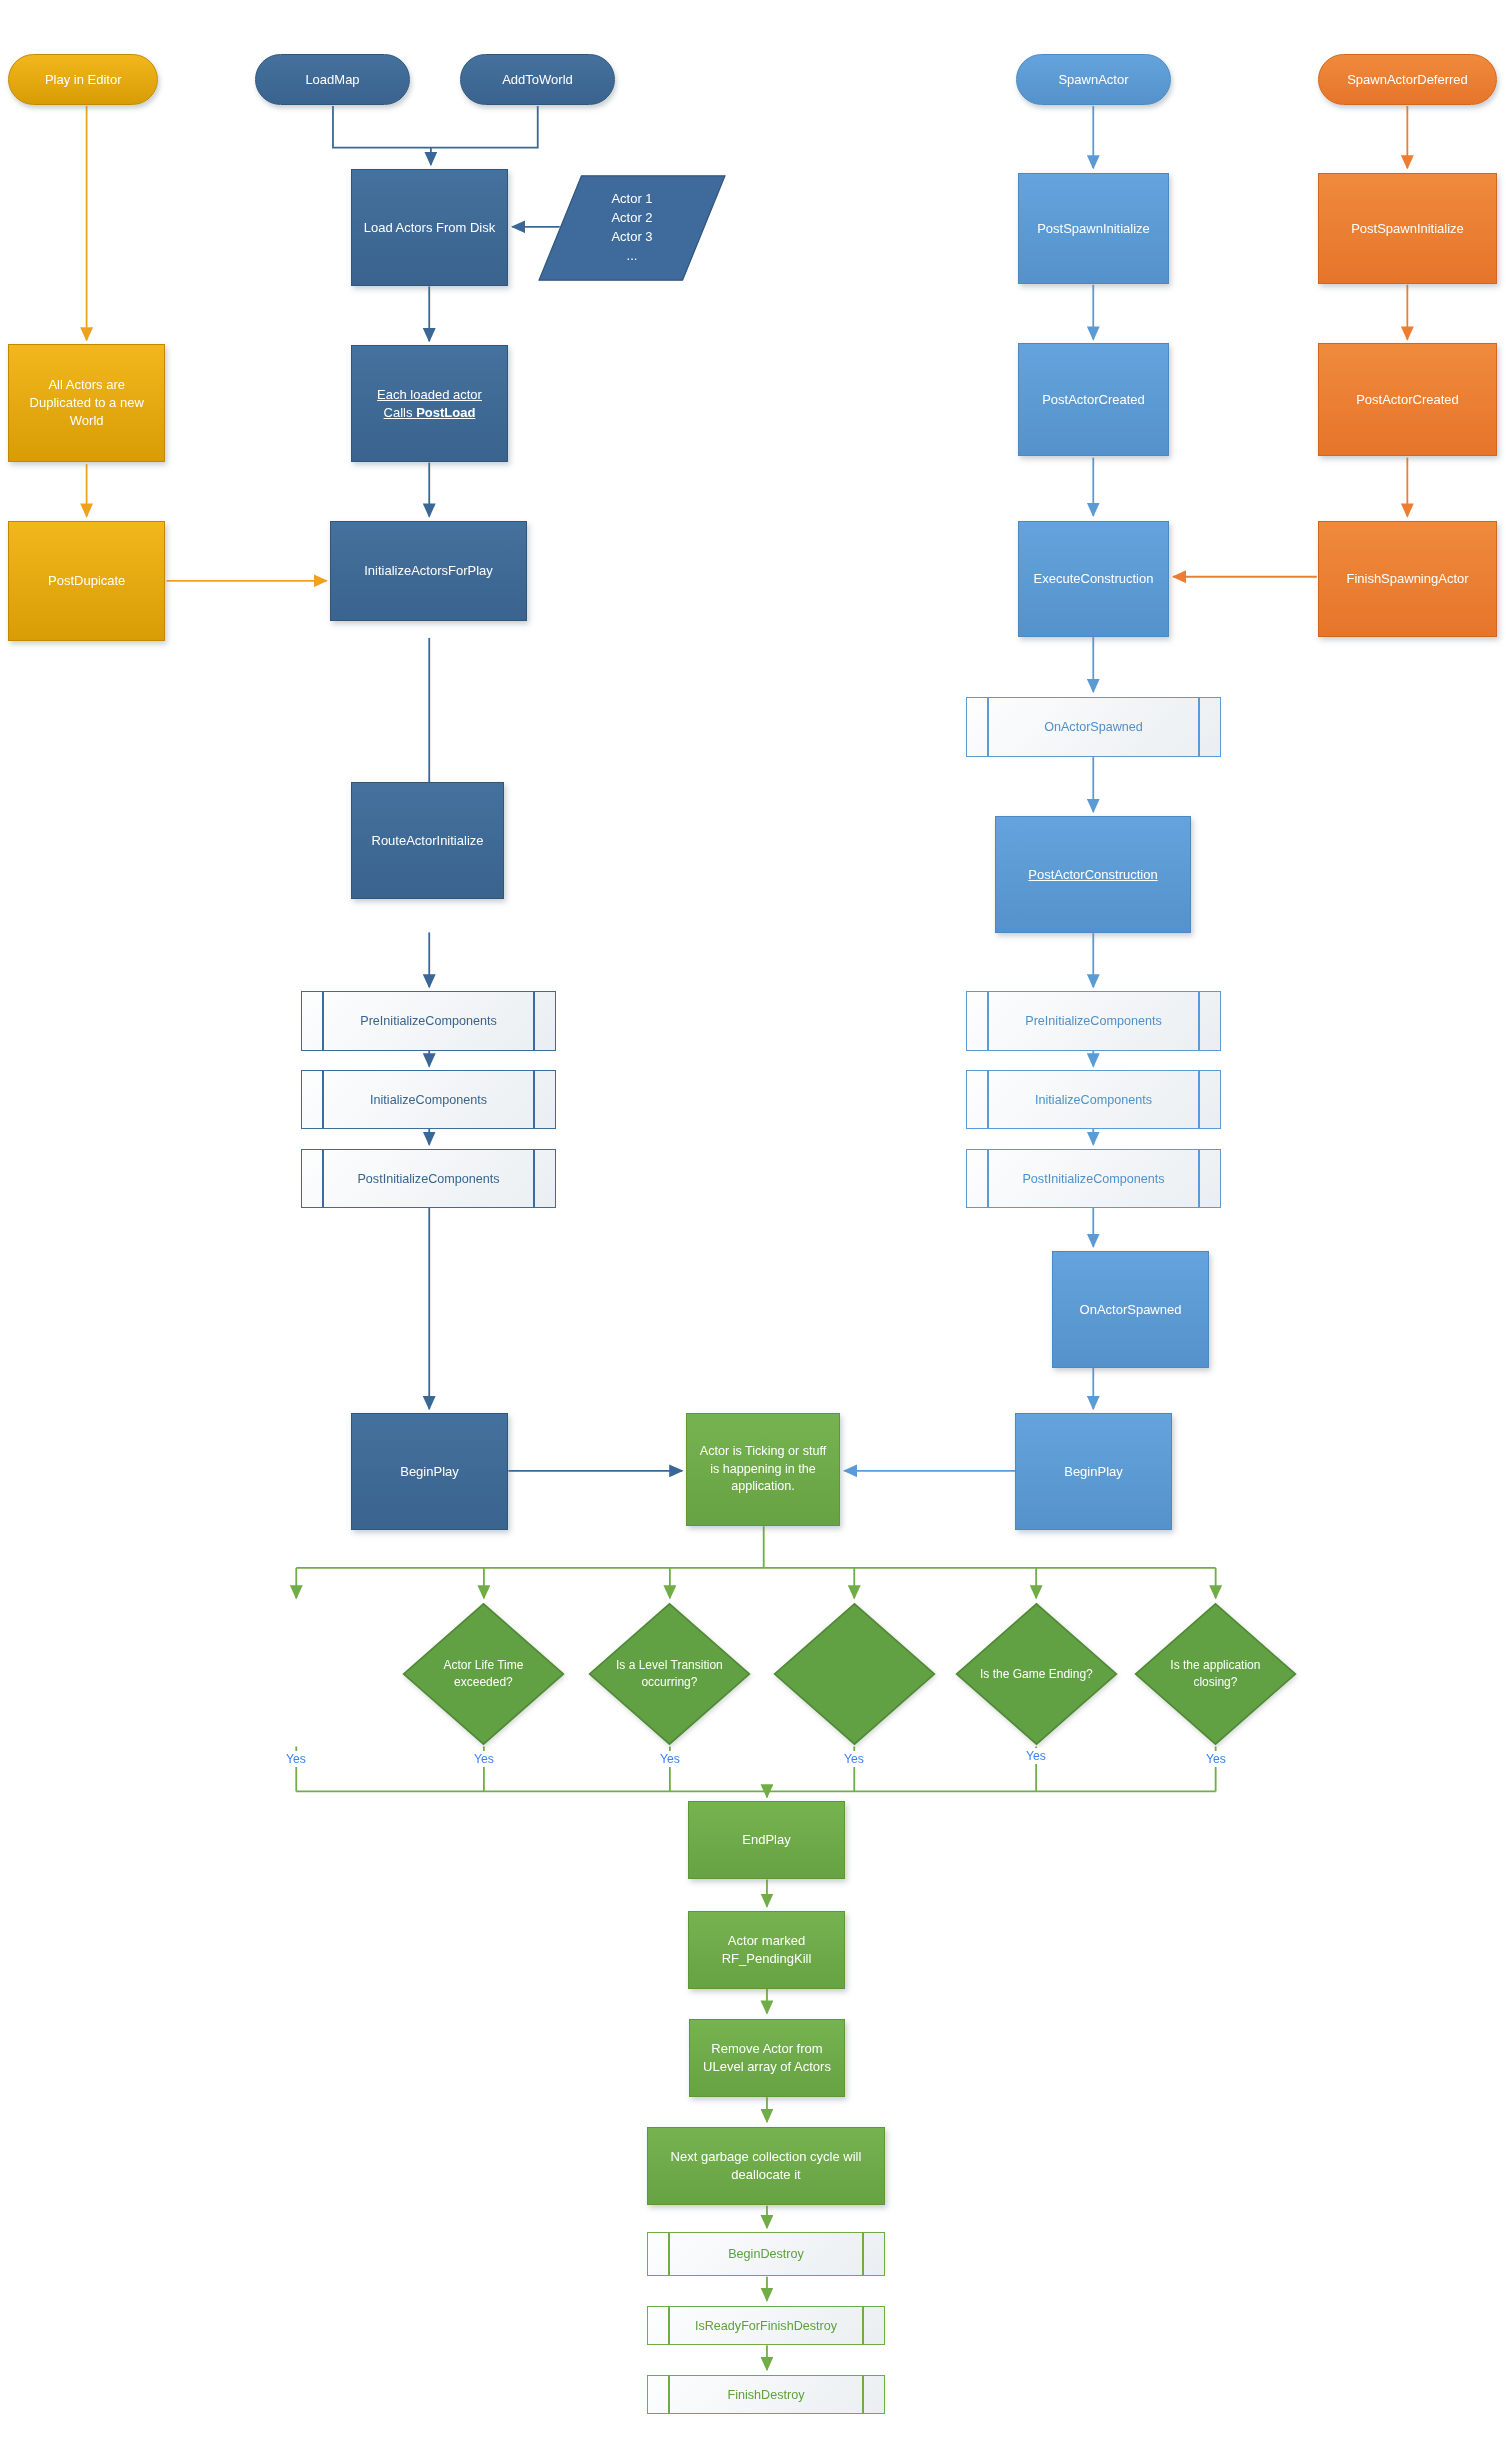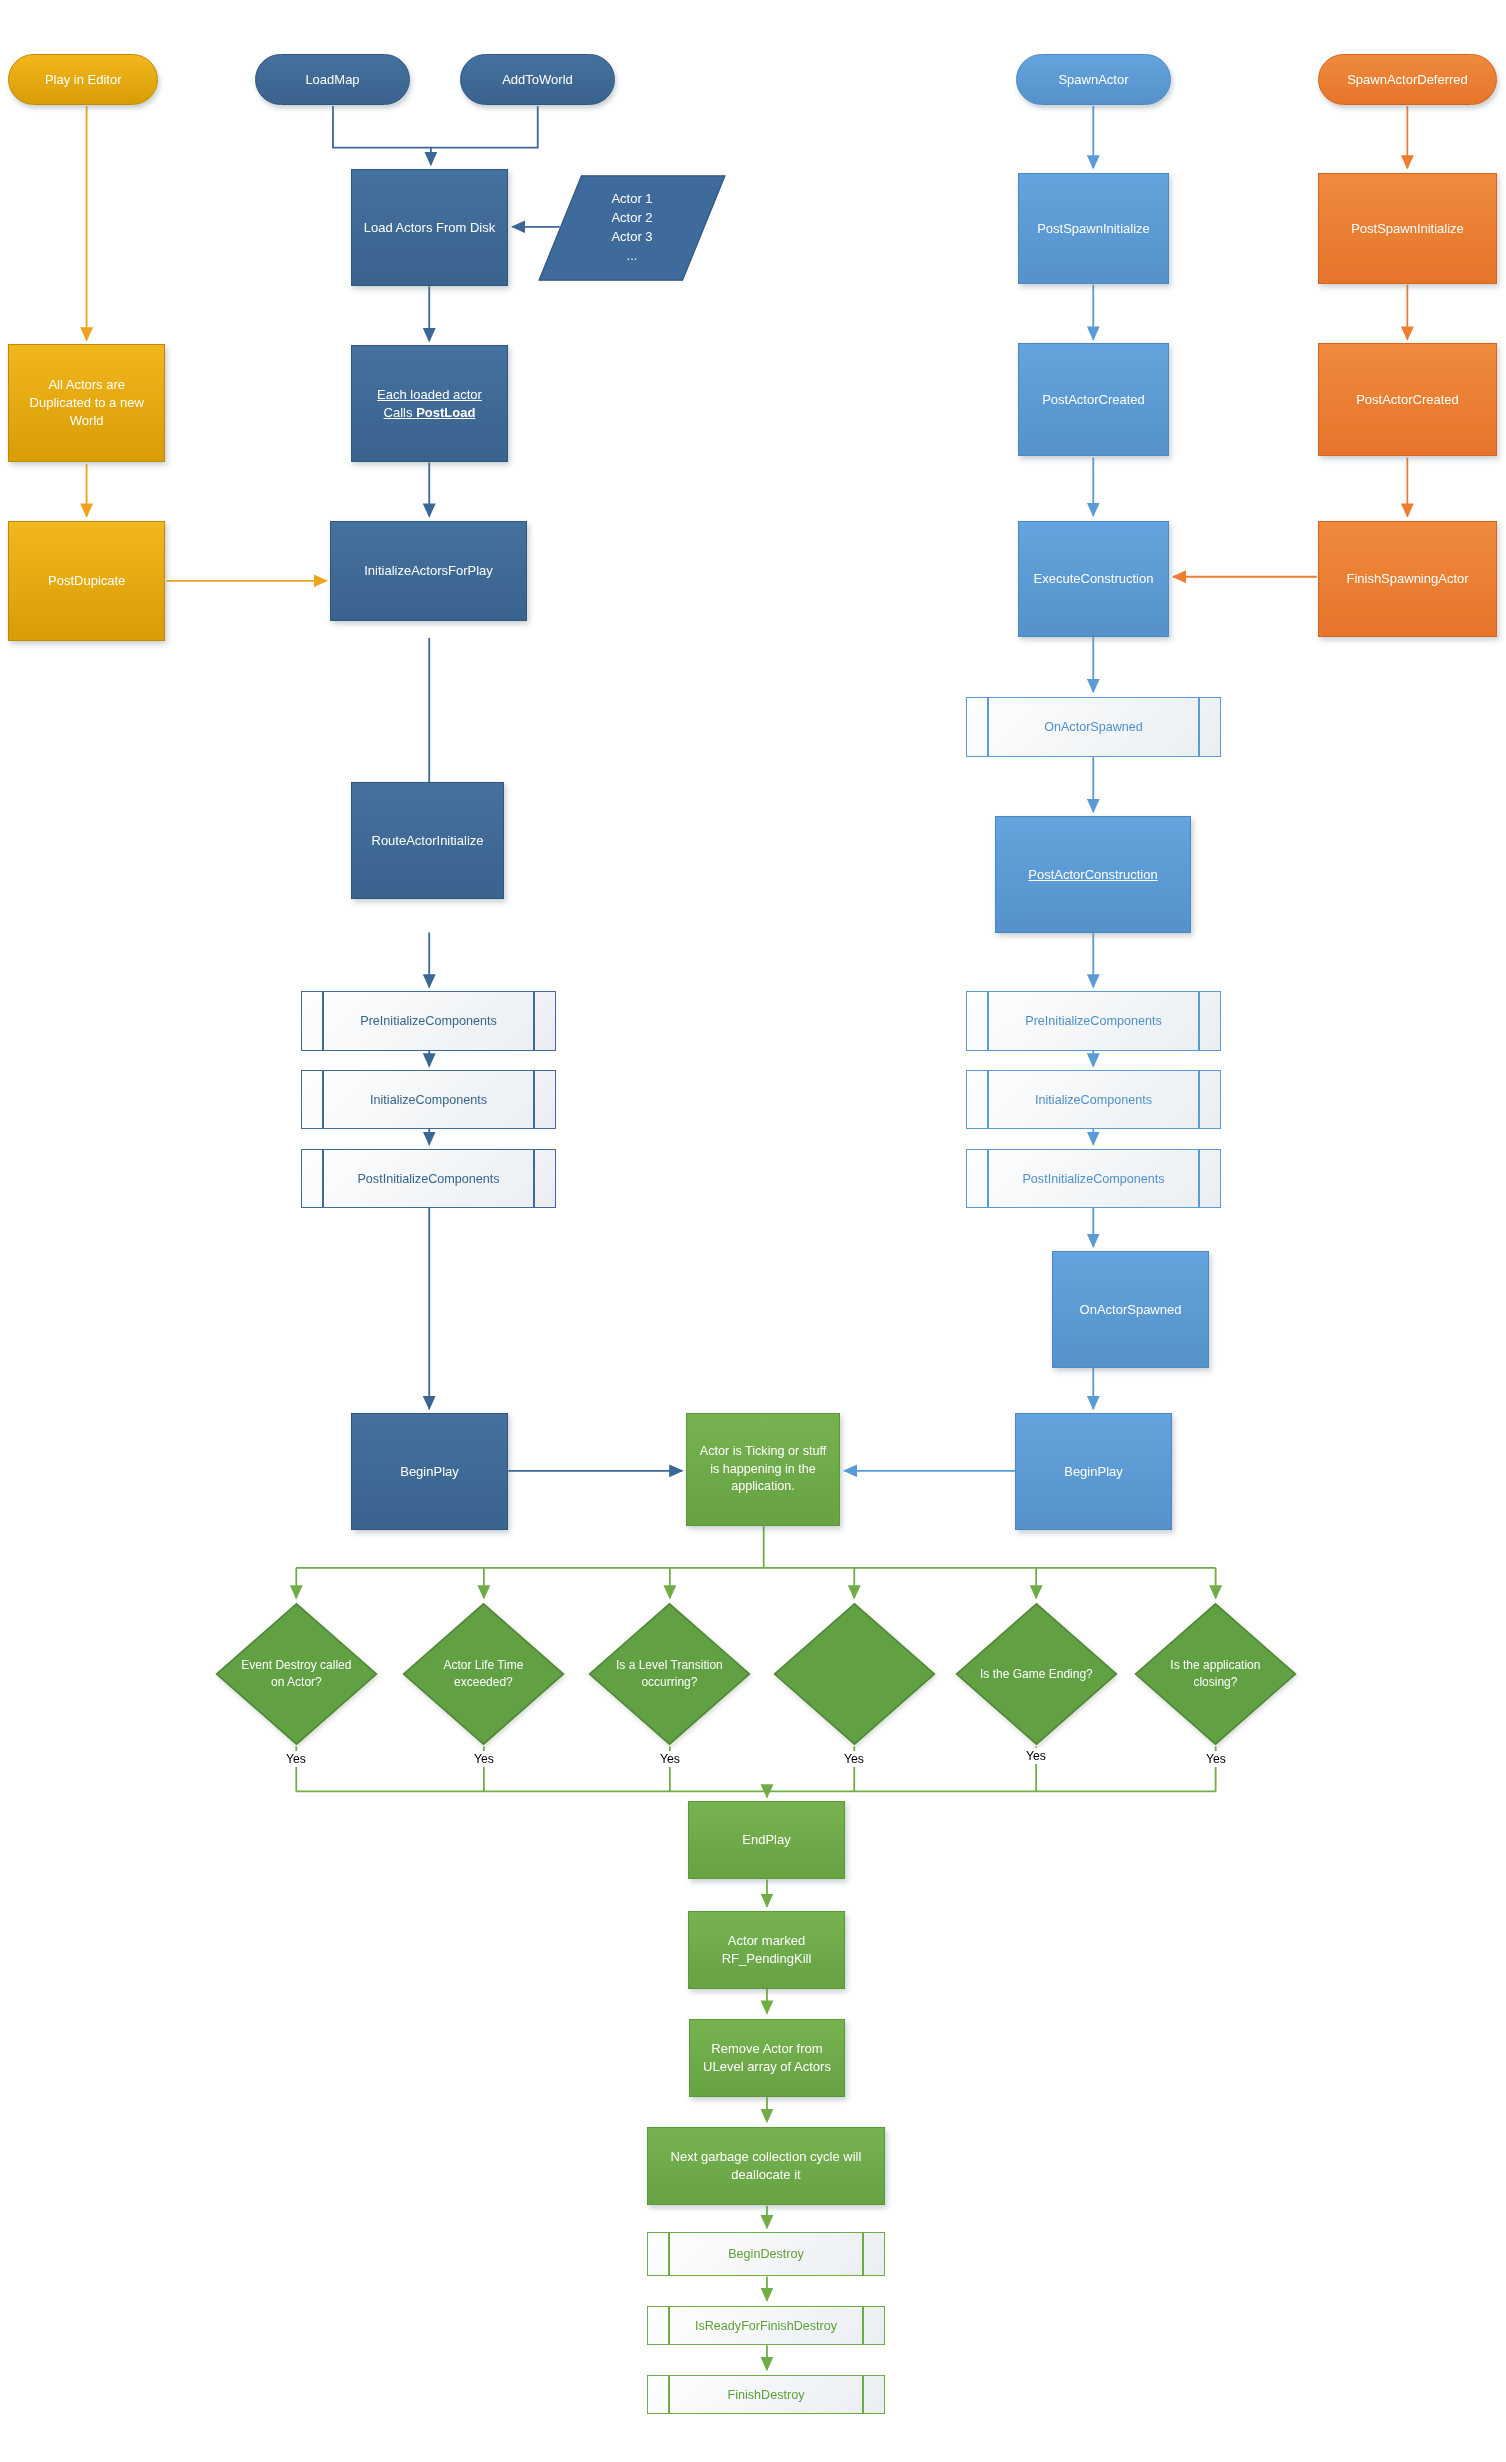--- a/index.html
+++ b/index.html
@@ -20,21 +20,21 @@
         border:1.6px solid var(--bc);}
   .subr::before,.subr::after{content:"";position:absolute;top:0;bottom:0;width:1.6px;background:var(--bc);}
   .subr::before{left:20.4px;} .subr::after{right:20.4px;}
   .subr-dark{--bc:#3E6B9B;color:#38648F;}
   .subr-med{--bc:#5B9BD5;color:#5090CA;}
   .subr-green{--bc:#6FAC46;color:#5FA03A;}
   .diamond{position:absolute;width:163px;height:144px;}
   .diamond svg{position:absolute;left:0;top:0;filter:drop-shadow(1.6px 2.4px 2.4px rgba(100,120,100,.3));}
   .dlabel{position:absolute;left:20.4px;top:0;width:122px;height:144px;display:flex;align-items:center;
           justify-content:center;text-align:center;color:#fff;font-size:12px;line-height:1.4;}
-  .yes{position:absolute;width:46px;text-align:center;background:#ffffff;color:#000000;
+  .yes{position:absolute;width:46px;text-align:center;background:#ffffff;color:#3b82f6;
        font-size:12.2px;padding:0.8px 0;}
   .preline{white-space:pre-line;}
   .paral{position:absolute;}
   .paral .ptext{position:absolute;left:24.5px;top:0;width:139px;height:106px;display:flex;align-items:center;
         justify-content:center;text-align:center;color:#fff;font-size:13px;line-height:1.45;}
   .bold{font-weight:bold;}
 </style>
 </head>
 <body>
 
@@ -166,26 +166,20 @@
 
   <div class="node mblue shadow" style="left:1052px;top:1251px;width:157px;height:117px;">OnActorSpawned</div>
   <div class="node mblue shadow" style="left:1015px;top:1413px;width:157px;height:117px;">BeginPlay</div>
 
   <div class="node orange shadow" style="left:1318px;top:173px;width:179px;height:111px;">PostSpawnInitialize</div>
   <div class="node orange shadow" style="left:1318px;top:343px;width:179px;height:113px;">PostActorCreated</div>
   <div class="node orange shadow" style="left:1318px;top:521px;width:179px;height:116px;">FinishSpawningActor</div>
 
   <div class="node green shadow" style="left:686px;top:1413px;width:154px;height:113px;font-size:12.6px;">Actor is Ticking or stuff is happening in the application.</div>
 
-  <div class="diamond" style="left:215px;top:1602px;">
-    <svg width="163" height="144" viewBox="0 0 200 176">
-        <polygon points="100,2 198,88 100,174 2,88" fill="#61A143" stroke="#4F8834" stroke-width="2"></polygon>
-      </svg>
-    <div class="dlabel">Event Destroy called on Actor?</div>
-  </div>
   <div class="diamond" style="left:402px;top:1602px;">
     <svg width="163" height="144" viewBox="0 0 200 176">
         <polygon points="100,2 198,88 100,174 2,88" fill="#61A143" stroke="#4F8834" stroke-width="2"></polygon>
       </svg>
     <div class="dlabel">Actor Life Time exceeded?</div>
   </div>
   <div class="diamond" style="left:588px;top:1602px;">
     <svg width="163" height="144" viewBox="0 0 200 176">
         <polygon points="100,2 198,88 100,174 2,88" fill="#61A143" stroke="#4F8834" stroke-width="2"></polygon>
       </svg>

